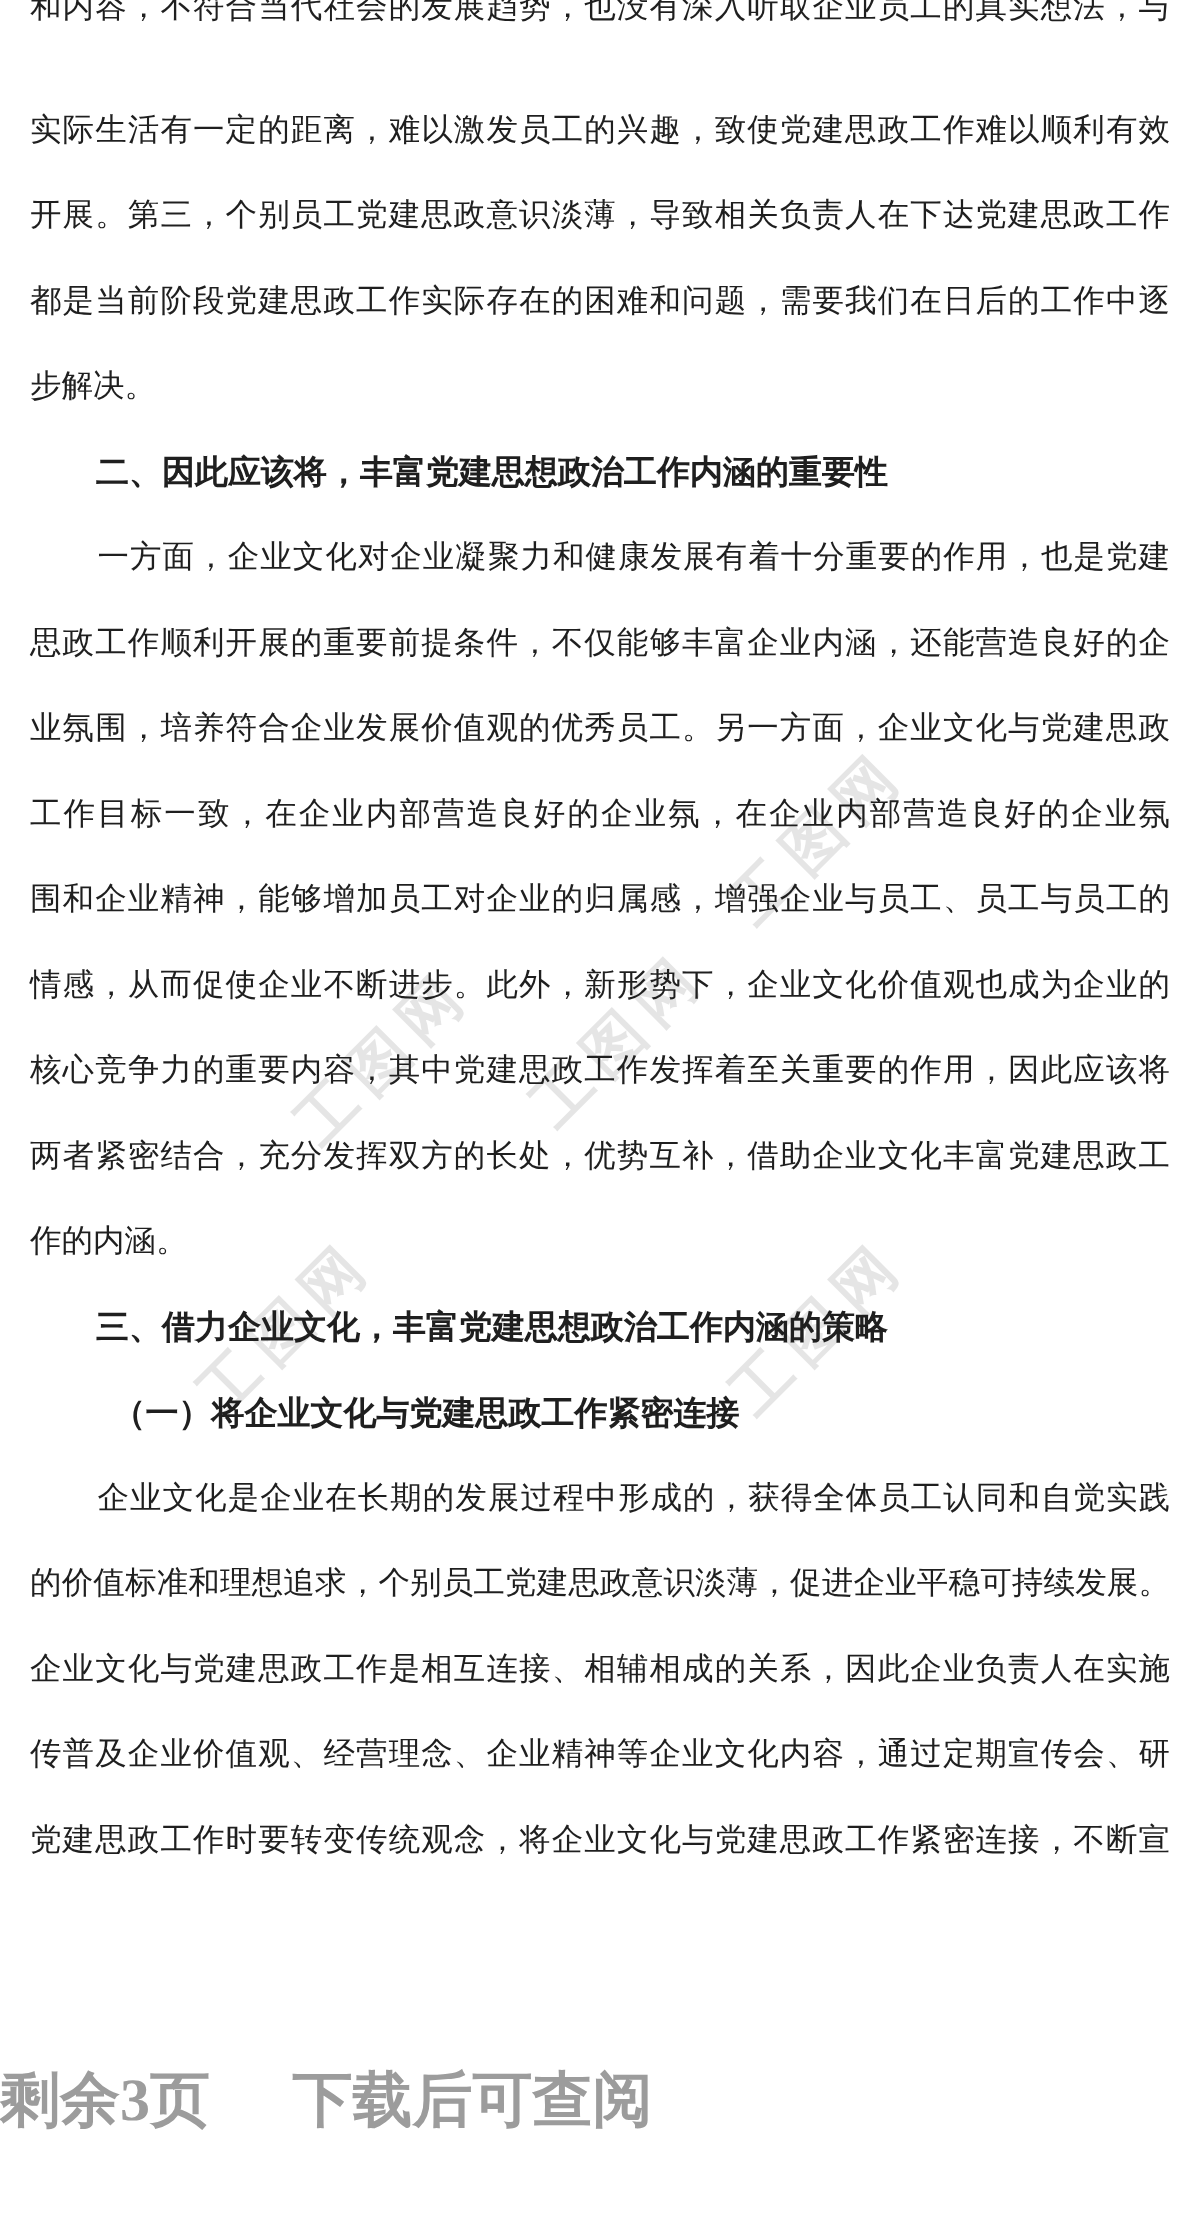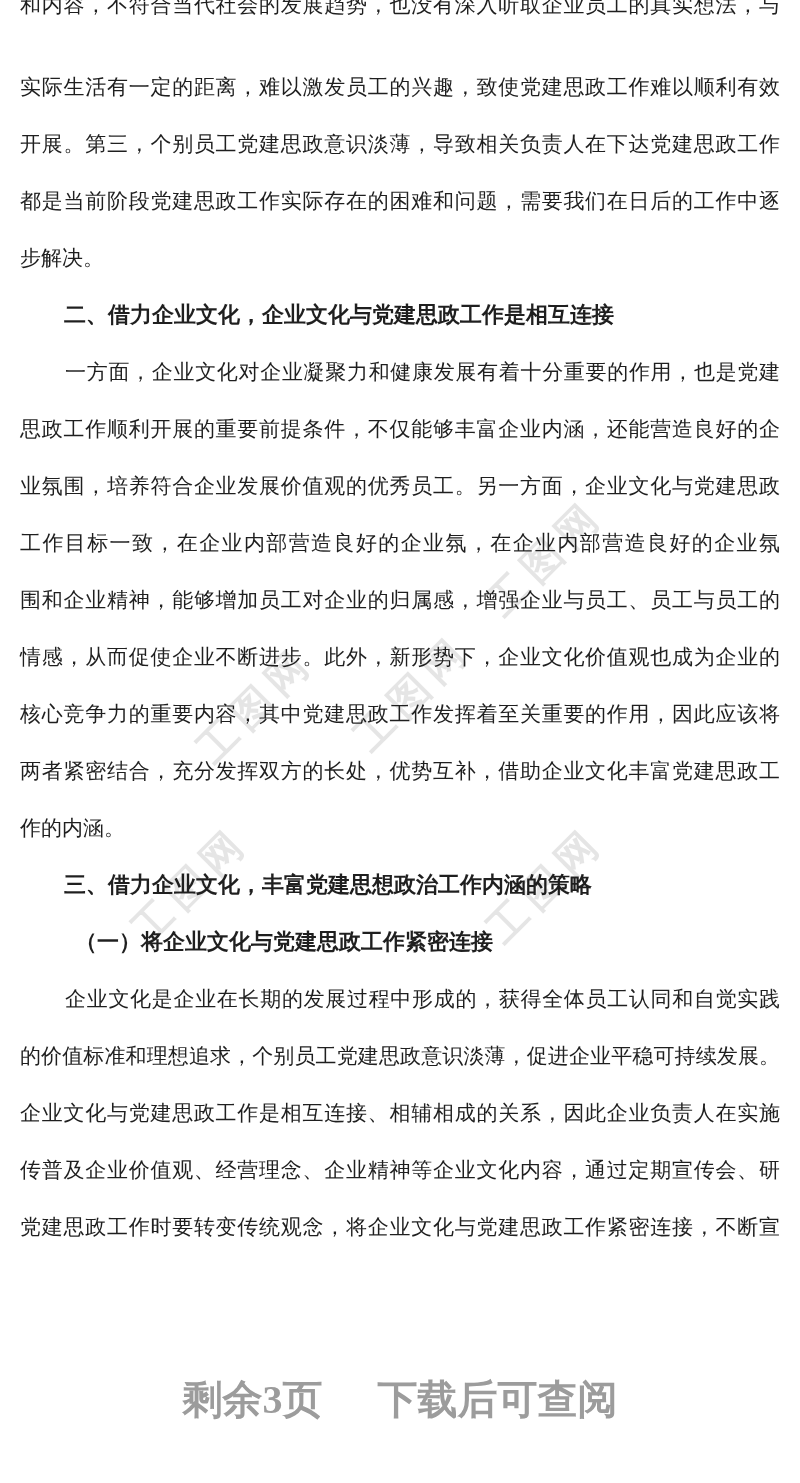--- a/index.html
+++ b/index.html
@@ -66,21 +66,20 @@
     font-size: 22px;
     text-align: right;
     text-align-last: left;
     text-indent: 55px;
   }
   
   #footer-notice {
     position: absolute;
     left: 0; right: 0; top: 1376px;
     height: 48px; line-height: 48px;
-    text-align: center;
     font-family: "Liberation Serif", "DejaVu Serif", serif;
     font-weight: bold;
     font-size: 40px;
     color: #9c9c9c;
     z-index: 2;
   }
   #footer-notice .gap { display: inline-block; width: 55px; }
 </style>
 </head>
 <body>
@@ -92,21 +91,21 @@
       <span class="watermark" style="left: 412px; top: 693px;">工图网</span>
       <span class="watermark" style="left: 190px; top: 885px;">工图网</span>
       <span class="watermark" style="left: 545px; top: 885px;">工图网</span>
     </div>
   <div id="doc-lines">
       <div class="line cut">和内容，不符合当代社会的发展趋势，也没有深入听取企业员工的真实想法，与</div>
       <div class="line body">实际生活有一定的距离，难以激发员工的兴趣，致使党建思政工作难以顺利有效</div>
       <div class="line body">开展。第三，个别员工党建思政意识淡薄，导致相关负责人在下达党建思政工作</div>
       <div class="line body">都是当前阶段党建思政工作实际存在的困难和问题，需要我们在日后的工作中逐</div>
       <div class="line end">步解决。</div>
-      <div class="line heading">二、借力企业文化，企业文化与党建思政工作是相互连接</div>
+      <div class="line heading">二、因此应该将，丰富党建思想政治工作内涵的重要性</div>
       <div class="line indent">一方面，企业文化对企业凝聚力和健康发展有着十分重要的作用，也是党建</div>
       <div class="line body">思政工作顺利开展的重要前提条件，不仅能够丰富企业内涵，还能营造良好的企</div>
       <div class="line body">业氛围，培养符合企业发展价值观的优秀员工。另一方面，企业文化与党建思政</div>
       <div class="line body">工作目标一致，在企业内部营造良好的企业氛，在企业内部营造良好的企业氛</div>
       <div class="line body">围和企业精神，能够增加员工对企业的归属感，增强企业与员工、员工与员工的</div>
       <div class="line body">情感，从而促使企业不断进步。此外，新形势下，企业文化价值观也成为企业的</div>
       <div class="line body">核心竞争力的重要内容，其中党建思政工作发挥着至关重要的作用，因此应该将</div>
       <div class="line body">两者紧密结合，充分发挥双方的长处，优势互补，借助企业文化丰富党建思政工</div>
       <div class="line end">作的内涵。</div>
       <div class="line heading">三、借力企业文化，丰富党建思想政治工作内涵的策略</div>

